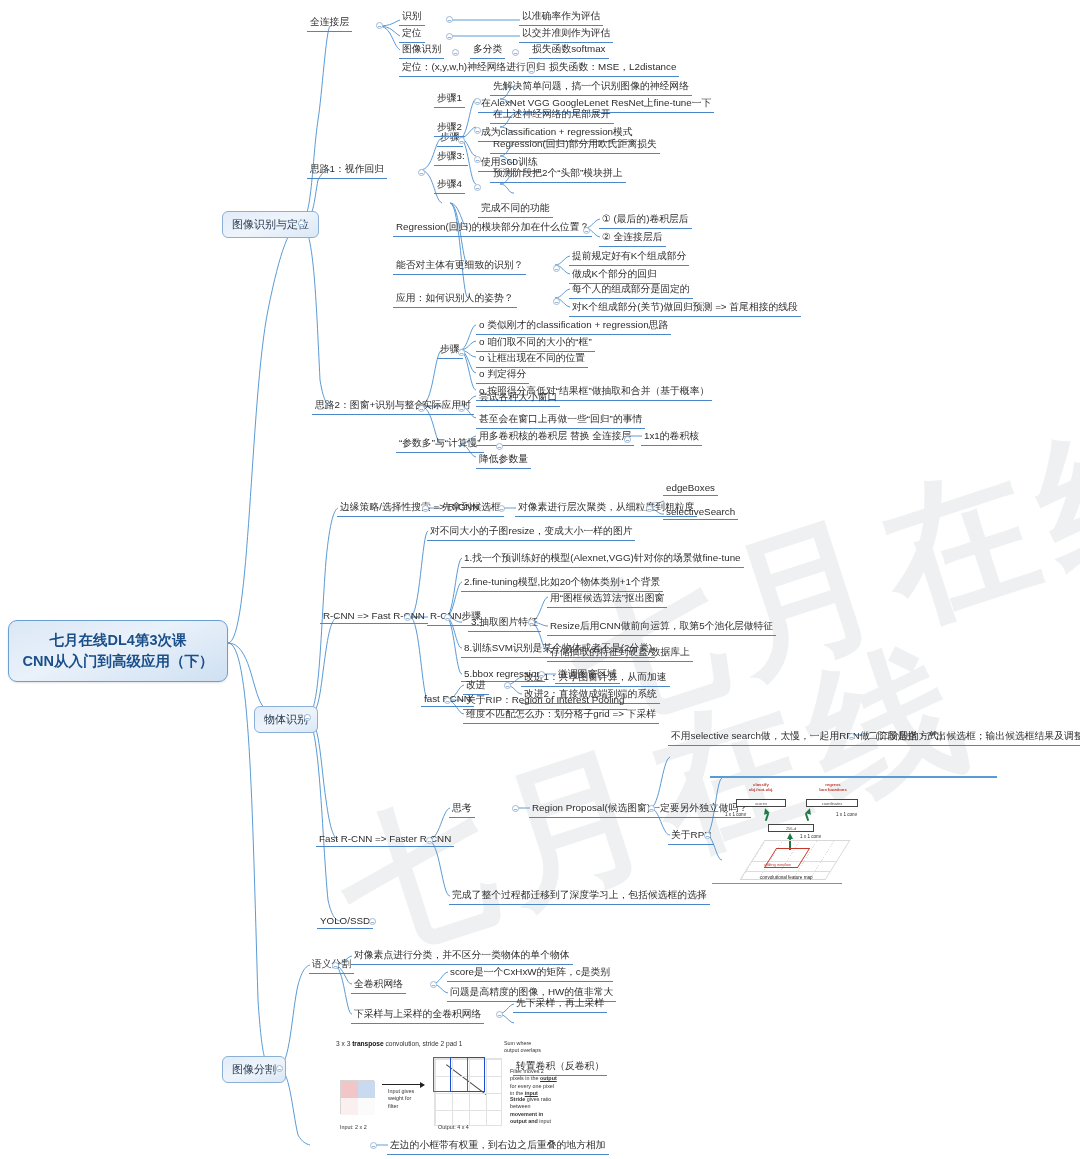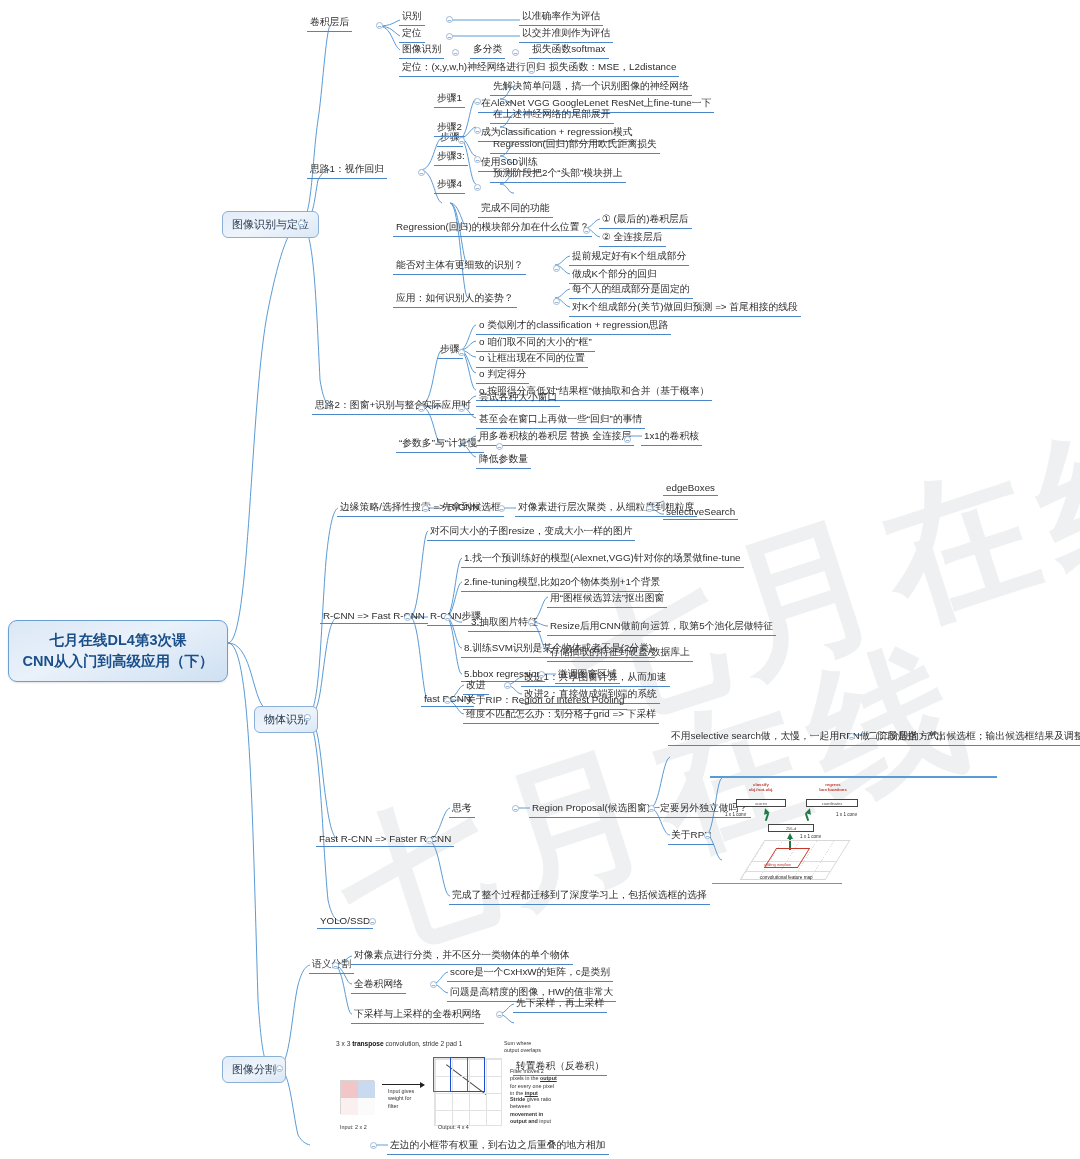--- a/index.html
+++ b/index.html
@@ -248,21 +248,21 @@
 
   <div class="lvl1" style="left:222px; top:211px;">图像识别与定位</div>
   <div class="coll" style="left:298px; top:220px;"></div>
 
   <div class="lvl1" style="left:254px; top:706px;">物体识别</div>
   <div class="coll" style="left:304px; top:714px;"></div>
 
   <div class="lvl1" style="left:222px; top:1056px;">图像分割</div>
   <div class="coll" style="left:276px; top:1065px;"></div>
 
-  <div class="lvl2" style="left:307px; top:15px;">卷积层后</div>
+  <div class="lvl2" style="left:307px; top:15px;">全连接层</div>
   <div class="coll" style="left:376px; top:22px;"></div>
 
   <div class="lvl2" style="left:399px; top:9px;">识别</div>
   <div class="coll" style="left:446px; top:16px;"></div>
   <div class="lvl2" style="left:519px; top:9px;">以准确率作为评估</div>
 
   <div class="lvl2" style="left:399px; top:26px;">定位</div>
   <div class="coll" style="left:446px; top:33px;"></div>
   <div class="lvl2" style="left:519px; top:26px;">以交并准则作为评估</div>
 

